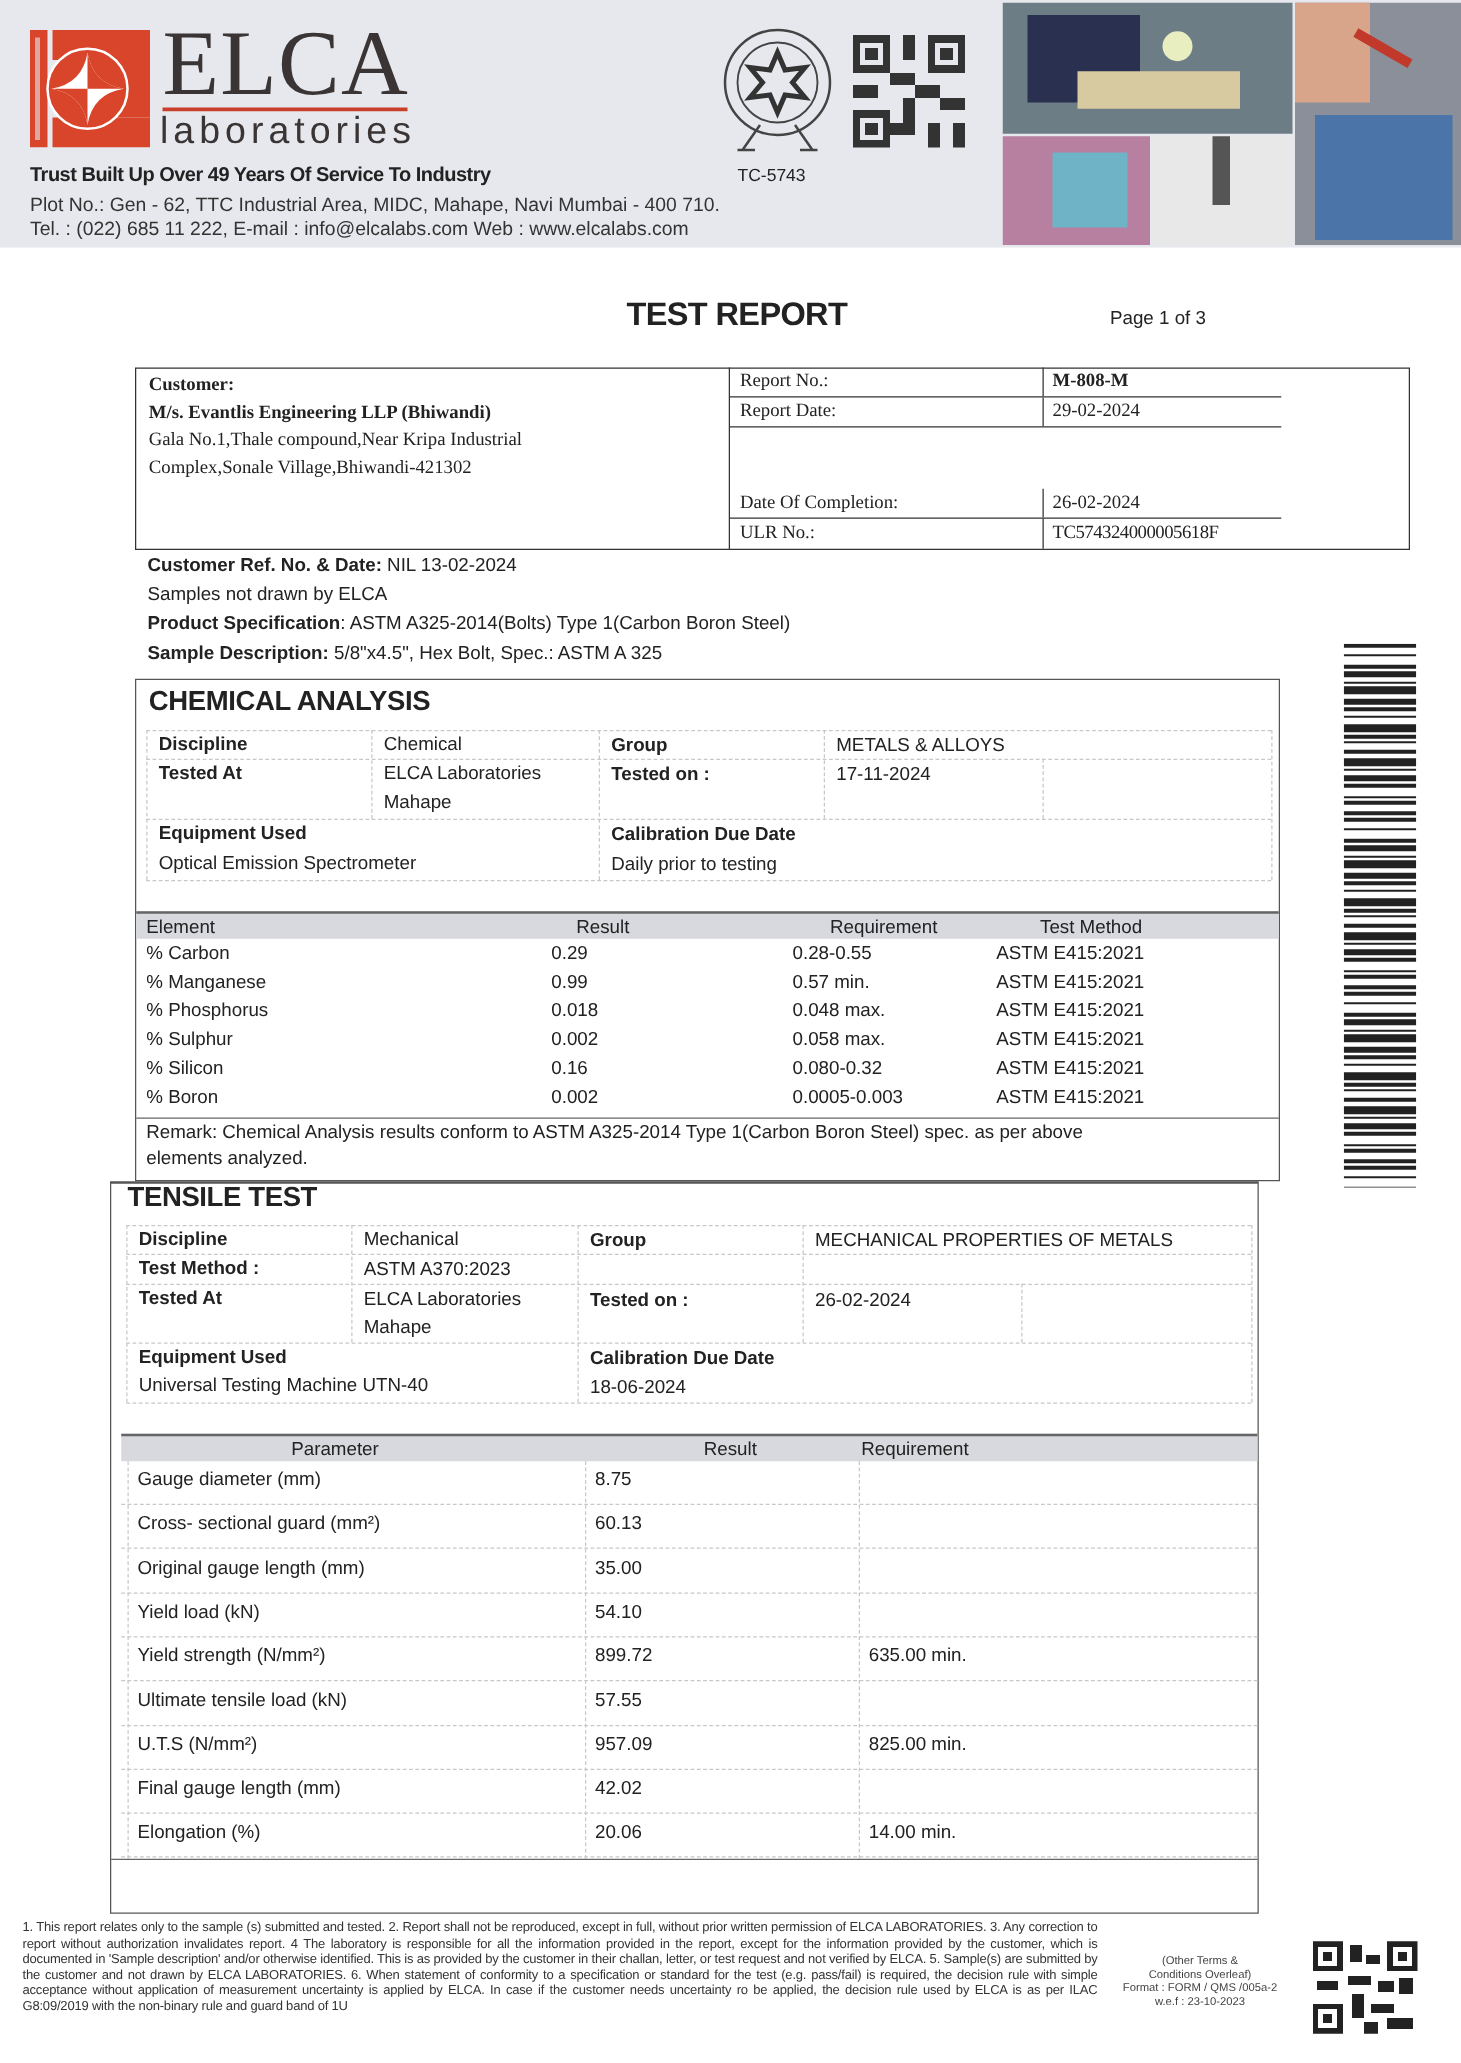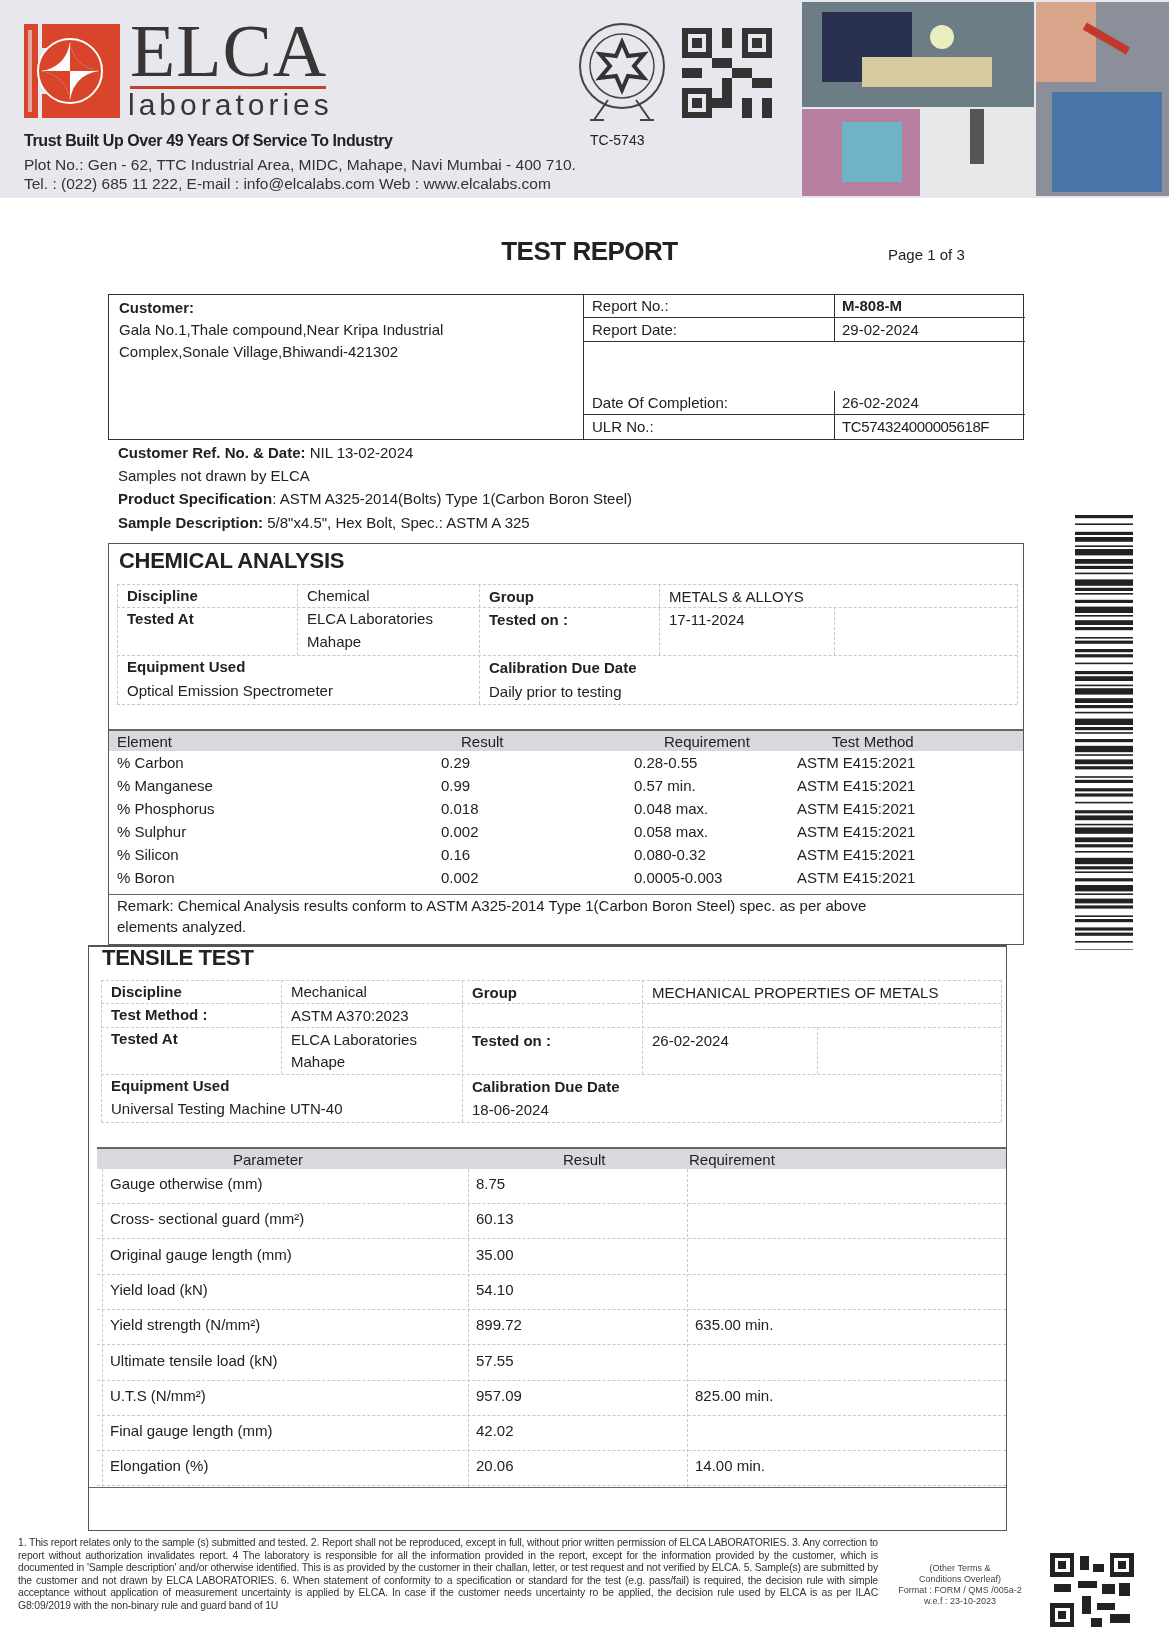--- a/index.html
+++ b/index.html
@@ -18,21 +18,21 @@
   #addr2 { left: 24px; top: 175px; font-size: 15.5px; color: #333; }
   #seal { left: 574px; top: 22px; width: 96px; height: 100px; }
   #tc { left: 590px; top: 132px; font-size: 14px; color: #222; }
   #qr-top { left: 682px; top: 28px; width: 90px; height: 90px; }
   #photos { left: 802px; top: 2px; width: 367px; height: 194px; }
 
   #title { left: 0; width: 1169px; top: 236px; text-align: center; font-size: 26px; font-weight: bold; color: #222; letter-spacing: -0.5px; padding-left: 10px; }
   #page-no { left: 888px; top: 246px; font-size: 15px; color: #222; }
 
   
-  #cust { left: 108px; top: 294px; width: 916px; height: 146px; border: 1.5px solid #333; }
+  #cust { left: 108px; top: 294px; width: 1020px; height: 146px; border: 1.5px solid #333; font-family: Liberation Serif, serif; }
   #cust-left { left: 10px; top: 2px; width: 460px; }
   .cl { font-size: 15px; line-height: 22px; color: #222; }
   .b { font-weight: bold; }
   #cust-right { left: 474px; top: -1.5px; width: 441px; height: 146px; border-left: 1.5px solid #333; }
   .kv { position: absolute; left: 0; width: 441px; height: 24.3px; border-bottom: 1.2px solid #333; font-size: 15px; }
   .kv:last-child { border-bottom: none; }
   .kv .k { position: absolute; left: 8px; top: 3px; }
   .kv .v { position: absolute; left: 258px; top: 3px; }
   .kv .vline { position: absolute; left: 250px; top: 0; width: 1.2px; height: 100%; background: #333; }
 
@@ -123,20 +123,21 @@
   <rect x="234" y="0" width="60" height="80" fill="#d9a58a"></rect>
   <rect x="280" y="30" width="50" height="8" fill="#c0392b" transform="rotate(30 300 34)"></rect>
 </svg>
 
 <div id="title" class="abs">TEST REPORT</div>
 <div id="page-no" class="abs">Page 1 of 3</div>
 
 <div id="cust" class="abs">
   <div id="cust-left" class="abs">
     <div class="cl b">Customer:</div>
+    <div class="cl b">M/s. Evantlis Engineering LLP (Bhiwandi)</div>
     <div class="cl">Gala No.1,Thale compound,Near Kripa Industrial</div>
     <div class="cl">Complex,Sonale Village,Bhiwandi-421302</div>
   </div>
   <div id="cust-right" class="abs">
     <div class="kv" style="top:0">
         <span class="vline"></span>
         <span class="k">Report No.:</span>
         <span class="v b">M-808-M</span>
       </div>
     <div class="kv" style="top:24.3px">
@@ -273,21 +274,21 @@
   <div class="thead" style="left:8px;top:200px;width:909px">
     <span class="th" style="left:136px">Parameter</span>
     <span class="th" style="left:466px">Result</span>
     <span class="th" style="left:592px">Requirement</span>
   </div>
   <div class="vline-d" style="left:13px;top:222px;height:318px"></div>
   <div class="vline-d" style="left:379px;top:222px;height:318px"></div>
   <div class="vline-d" style="left:598px;top:222px;height:318px"></div>
   <div id="tens-rows">
       <div class="row" style="left: 8px; top: 222px; width: 909px; height: 35px; border-bottom: 1px dashed rgb(200, 200, 200);">
-        <span style="position: absolute; left: 13px; top: 6px;">Gauge otherwise (mm)</span>
+        <span style="position: absolute; left: 13px; top: 6px;">Gauge diameter (mm)</span>
         <span style="position: absolute; left: 379px; top: 6px;">8.75</span>
         <span style="position: absolute; left: 598px; top: 6px;"></span>
       </div>
       <div class="row" style="left: 8px; top: 257.3px; width: 909px; height: 35px; border-bottom: 1px dashed rgb(200, 200, 200);">
         <span style="position: absolute; left: 13px; top: 6px;">Cross- sectional guard (mm²)</span>
         <span style="position: absolute; left: 379px; top: 6px;">60.13</span>
         <span style="position: absolute; left: 598px; top: 6px;"></span>
       </div>
       <div class="row" style="left: 8px; top: 292.6px; width: 909px; height: 35px; border-bottom: 1px dashed rgb(200, 200, 200);">
         <span style="position: absolute; left: 13px; top: 6px;">Original gauge length (mm)</span>

